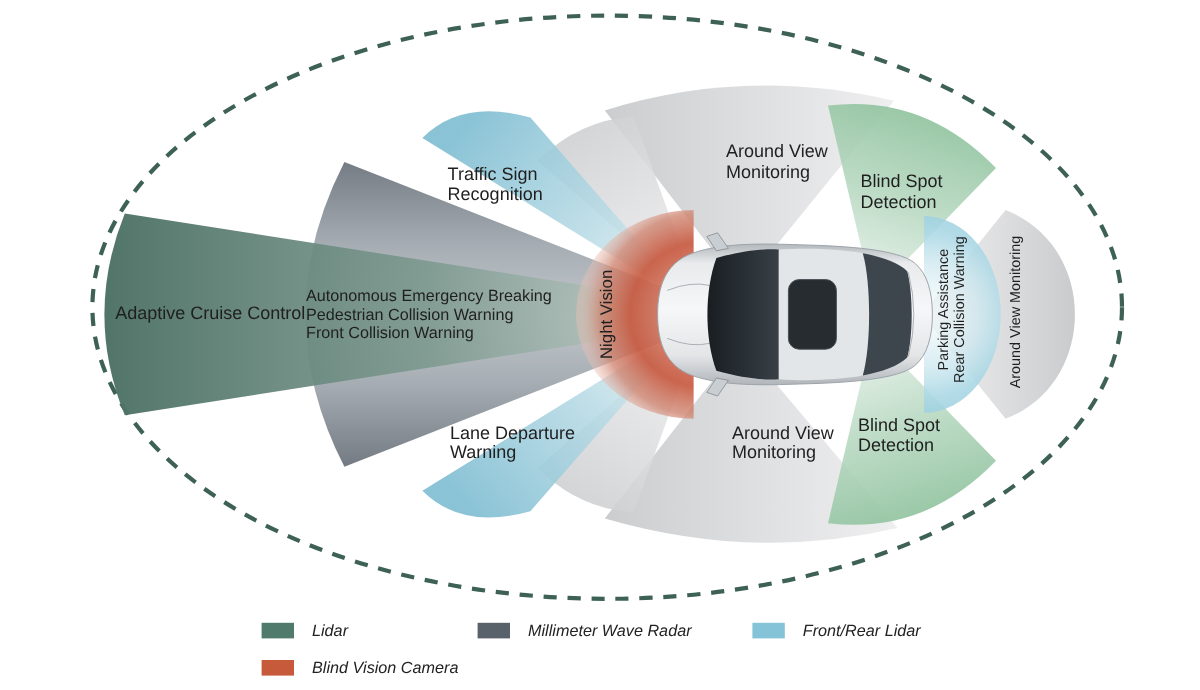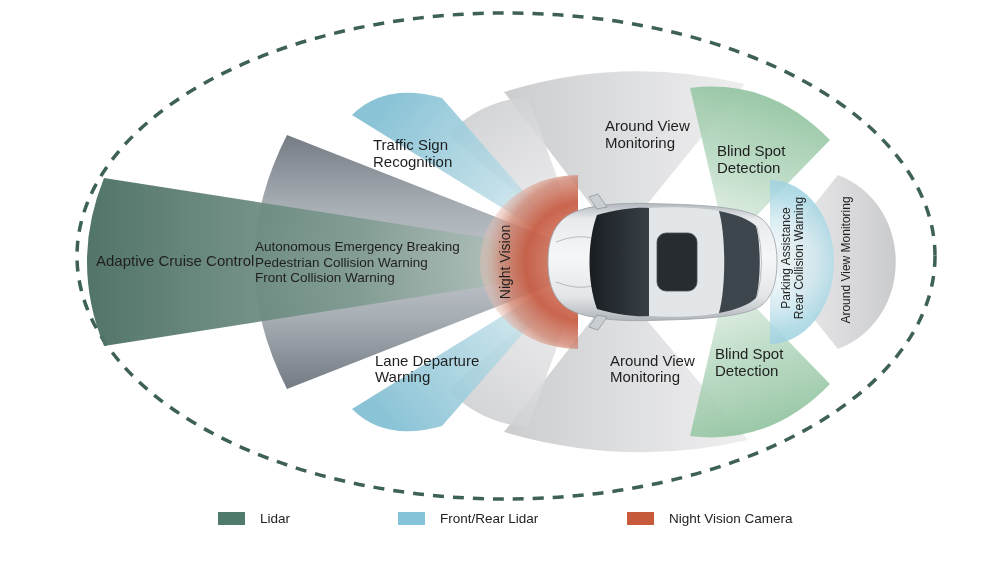--- a/index.html
+++ b/index.html
@@ -6,21 +6,21 @@
   .stage{position:relative;width:1000px;height:575px;background:#ffffff;overflow:hidden;
          font-family:"Liberation Sans",sans-serif;}
   .stage svg{position:absolute;left:0;top:0;}
   svg text{font-family:"Liberation Sans",sans-serif;fill:#1f1f1f;}
   .t15{font-size:15px;}
   .t13{font-size:13.5px;}
   .t14{font-size:14px;}
   .t12{font-size:12px;}
   .legend{position:absolute;left:218px;top:512px;display:grid;
           grid-template-columns:180px 229px 210px;grid-auto-rows:31px;}
-  .legend-item{display:flex;align-items:flex-start;height:20px;}
+  .legend-item{display:flex;align-items:flex-end;height:20px;font-style:italic;}
   .swatch{width:27px;height:13px;margin-right:15px;flex:0 0 27px;}
   .legend-label{font-size:13.5px;color:#222;line-height:1;white-space:nowrap;}
 </style>
 </head>
 <body>
 
 <div class="stage">
 
 <svg width="1000" height="575" viewBox="0 0 1000 575">
   <defs>
@@ -167,22 +167,26 @@
 
   <text class="t12" x="850" y="260" text-anchor="middle" transform="rotate(-90 850 260)">Around View Monitoring</text>
 </svg>
 
 <div class="legend">
   <div class="legend-item">
     <span class="swatch" style="background-color: rgb(79, 122, 108);"></span>
     <span class="legend-label">Lidar</span>
   </div>
   <div class="legend-item">
+    <span class="swatch" style="background-color: rgb(89, 97, 107);"></span>
+    <span class="legend-label">Millimeter Wave Radar</span>
+  </div>
+  <div class="legend-item">
     <span class="swatch" style="background-color: rgb(133, 195, 216);"></span>
     <span class="legend-label">Front/Rear Lidar</span>
   </div>
   <div class="legend-item">
     <span class="swatch" style="background-color: rgb(200, 90, 60);"></span>
-    <span class="legend-label">Night Vision Camera</span>
+    <span class="legend-label">Blind Vision Camera</span>
   </div>
 </div>
 
 </div>
 
 </body></html>

